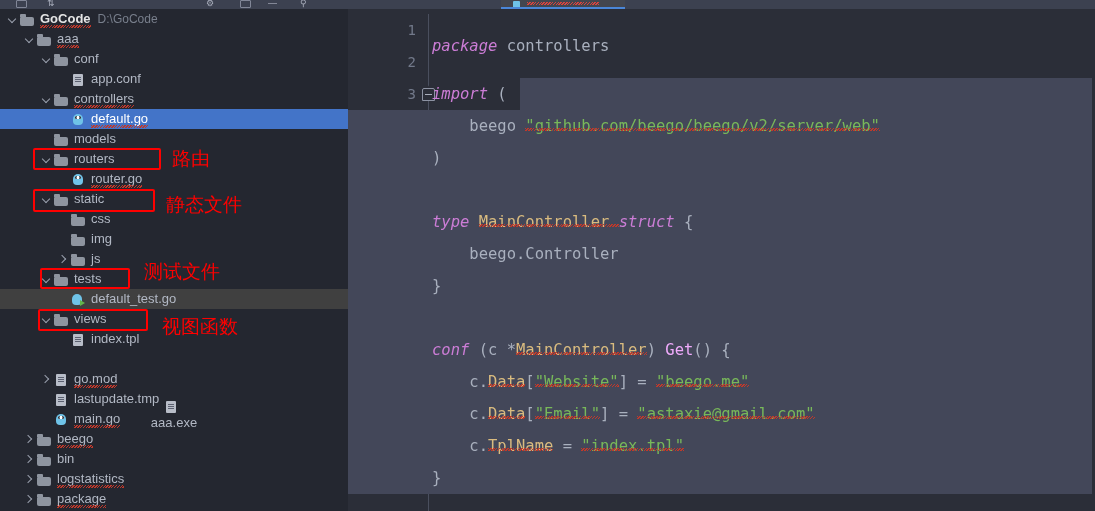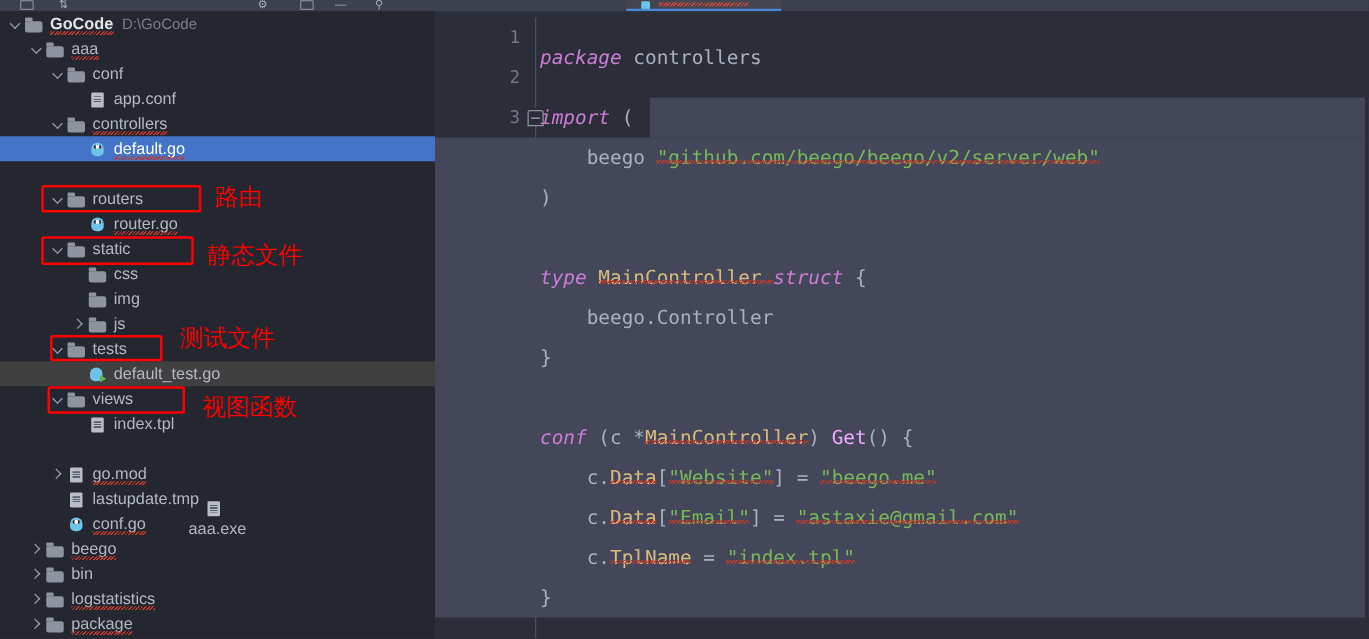--- a/index.html
+++ b/index.html
@@ -242,20 +242,26 @@
         <div class="arrow down"></div>
         <div class="ico folder"></div>
         <span class="lbl sq">controllers</span>
       </div>
       <div class="row sel" style="top: 100px;">
         <div style="flex: 0 0 59px; height: 1px;"></div>
         <div class="arrow blank"></div>
         <div class="ico go"></div>
         <span class="lbl sq">default.go</span>
       </div>
+      <div class="row" style="top: 120px;">
+        <div style="flex: 0 0 42px; height: 1px;"></div>
+        <div class="arrow blank"></div>
+        <div class="ico folder"></div>
+        <span class="lbl">models</span>
+      </div>
       <div class="row" style="top: 140px;">
         <div style="flex: 0 0 42px; height: 1px;"></div>
         <div class="arrow down"></div>
         <div class="ico folder"></div>
         <span class="lbl">routers</span>
       </div>
       <div class="row" style="top: 160px;">
         <div style="flex: 0 0 59px; height: 1px;"></div>
         <div class="arrow blank"></div>
         <div class="ico go"></div>
@@ -324,21 +330,21 @@
       <div class="row" style="top: 380px;">
         <div style="flex: 0 0 42px; height: 1px;"></div>
         <div class="arrow blank"></div>
         <div class="ico doc"></div>
         <span class="lbl">lastupdate.tmp</span>
       </div>
       <div class="row" style="top: 400px;">
         <div style="flex: 0 0 42px; height: 1px;"></div>
         <div class="arrow blank"></div>
         <div class="ico go"></div>
-        <span class="lbl sq">conf.go</span>
+        <span class="lbl sq">main.go</span>
       </div>
       <div class="row" style="top: 420px;">
         <div style="flex: 0 0 25px; height: 1px;"></div>
         <div class="arrow right"></div>
         <div class="ico folder"></div>
         <span class="lbl sq">beego</span>
       </div>
       <div class="row" style="top: 440px;">
         <div style="flex: 0 0 25px; height: 1px;"></div>
         <div class="arrow right"></div>

